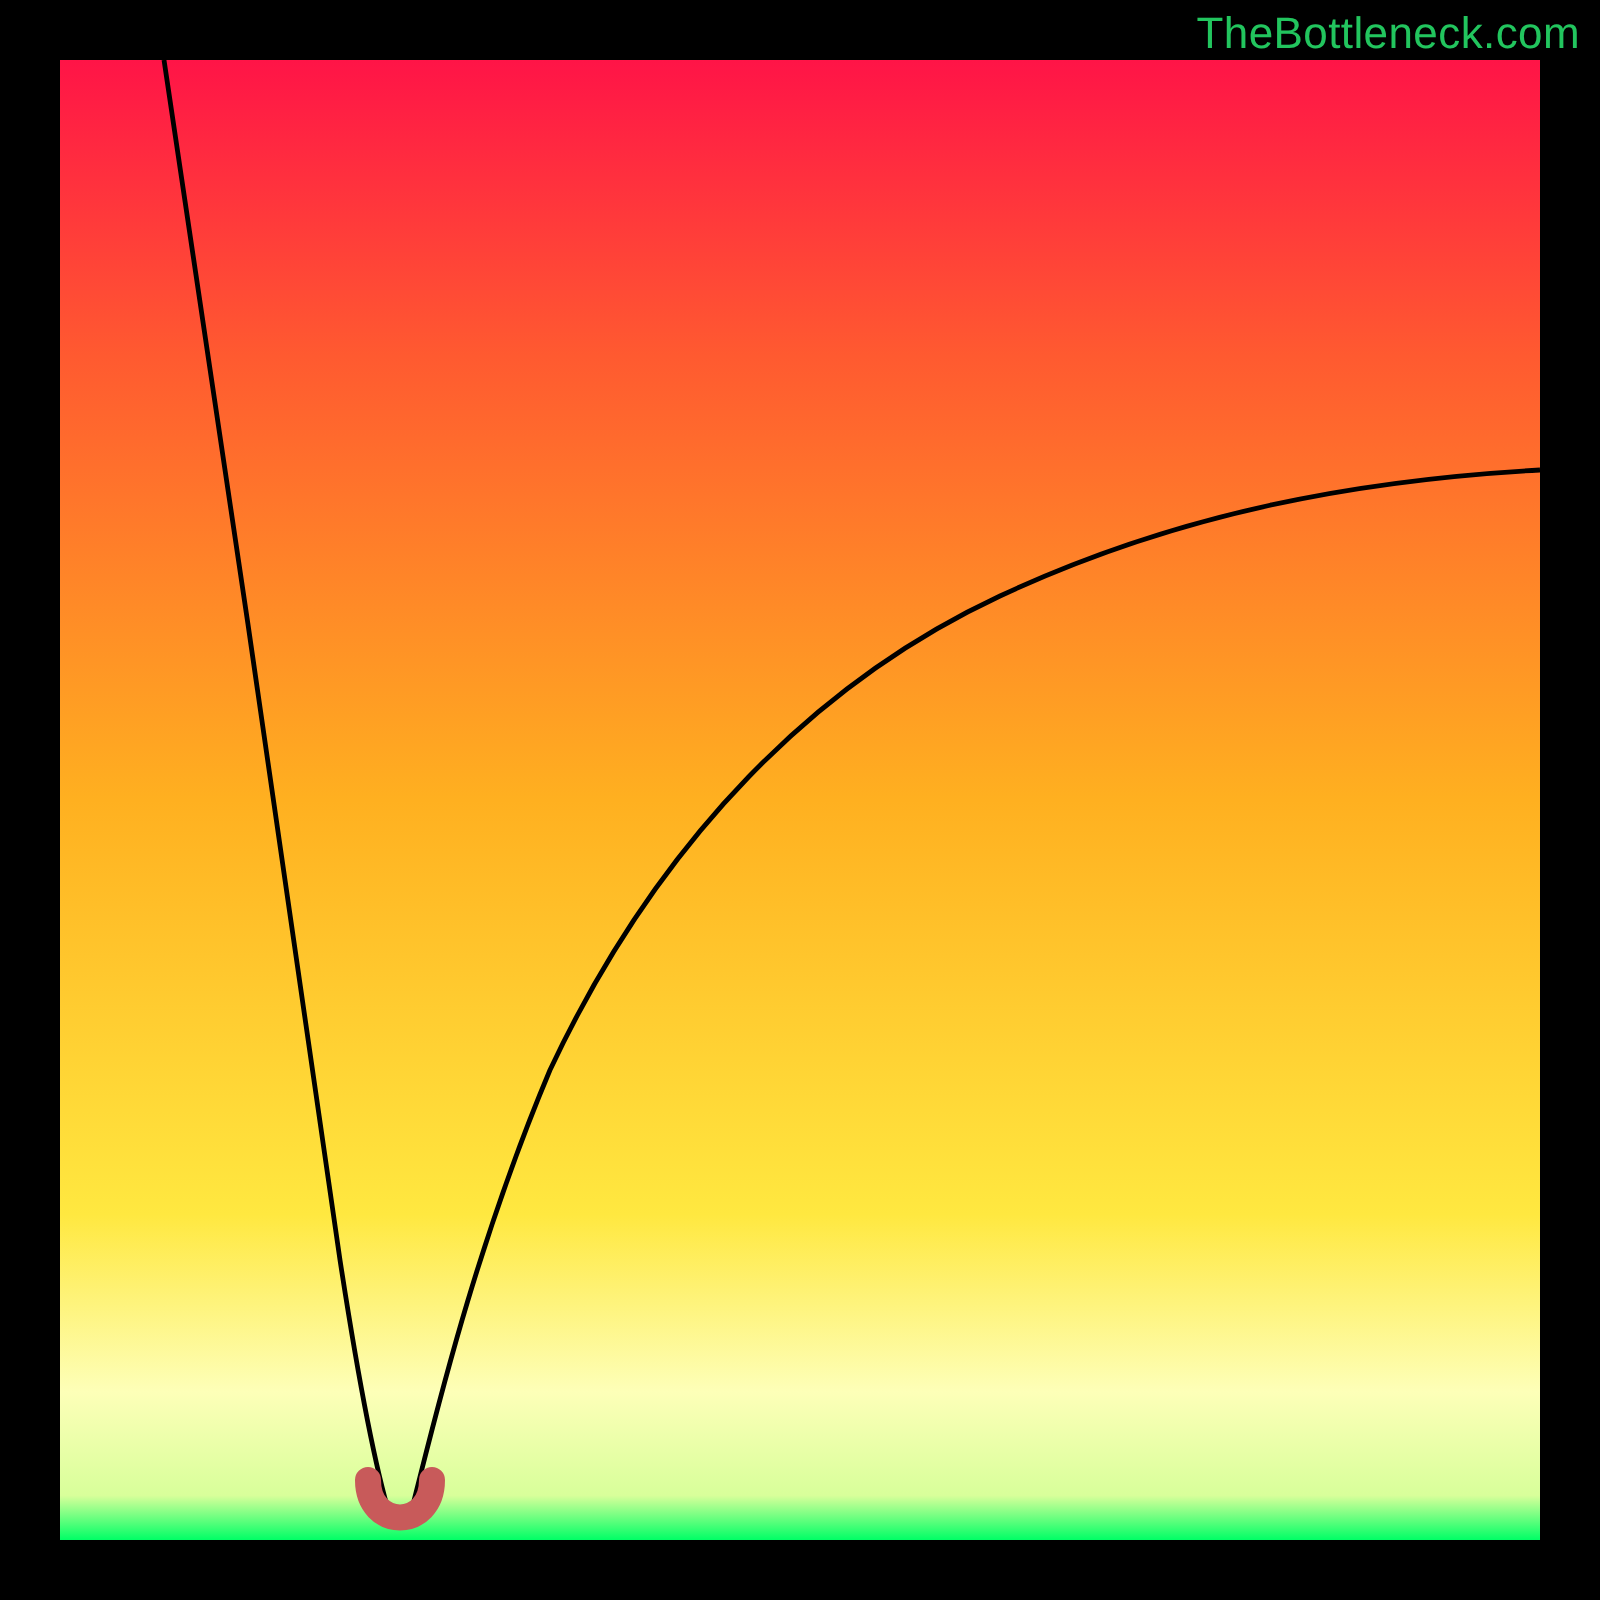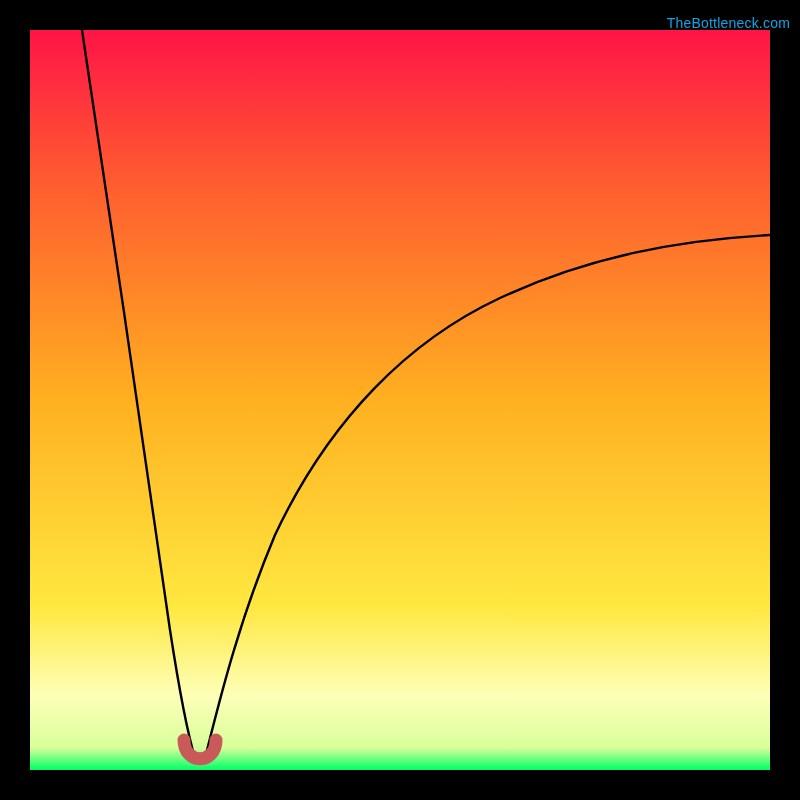--- a/index.html
+++ b/index.html
@@ -23,25 +23,24 @@
     top: 30px;
     left: 30px;
     width: 740px;
     height: 740px;
     overflow: hidden;
   }
   .watermark {
     position: absolute;
     top: 4px;
     right: 10px;
-    color: #0ea5e9;
-    font-size: 14px;
+    color: #22c55e;
+    font-size: 22px;
     font-weight: 500;
     letter-spacing: 0.2px;
-    margin-top: 11px;
   }
   svg { display: block; }
 </style>
 </head>
 <body>
 
 <div class="frame">
   <div class="watermark">TheBottleneck.com</div>
 
   <div class="plot">

